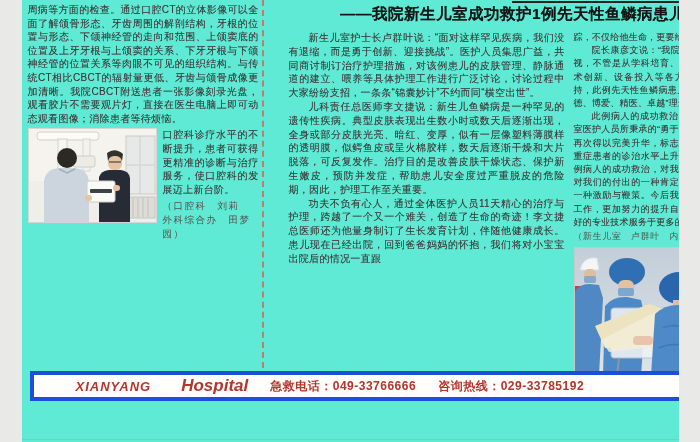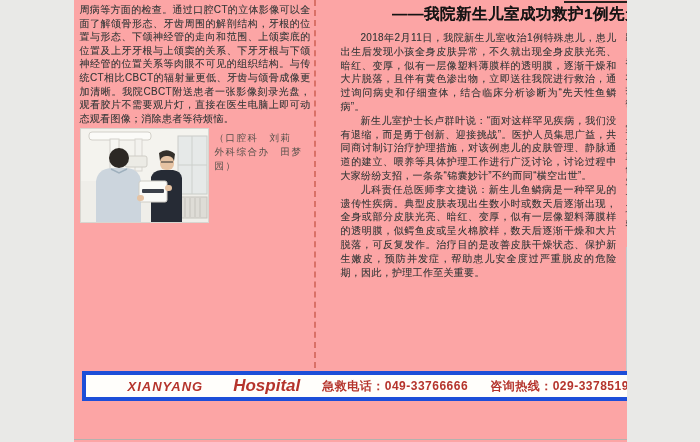--- a/index.html
+++ b/index.html
@@ -1,18 +1,18 @@
 <!DOCTYPE html>
 <html><head>
 <meta charset="utf-8">
 <style>
   html,body{margin:0;padding:0;background:#e9e9e7;}
   .page{
-    position:relative;width:553px;height:442px;margin:0 auto;
-    background:#fca5a5;overflow:hidden;
+    position:relative;width:657px;height:442px;margin:0 auto;
+    background:#5eead4;overflow:hidden;
     font-family:"Liberation Sans","DejaVu Sans",sans-serif;
     color:#3b3b3b;
   }
   
   .top-rule{position:absolute;left:490px;top:1px;width:210px;height:2px;background:#26221f;}
   
   .scan-edge{position:absolute;left:0;top:439px;width:700px;height:1px;background:#b4b2ae;}
 
   
   .left-col{
@@ -118,34 +118,35 @@
           <rect x="79" y="27" width="14" height="14" rx="6" fill="#e6c3a3"></rect>
           <line x1="80" y1="33" x2="92" y2="33" stroke="#4a4540" stroke-width="1.2"></line>
           <path d="M70 93 L70 48 Q72 42 80 41 L92 41 Q100 42 101 49 L101 93 Z" fill="#262b35"></path>
           <rect x="58" y="52" width="28" height="21" rx="2" fill="#fafaf7" stroke="#cfcdc6"></rect>
           <rect x="61" y="60" width="22" height="4" rx="1" fill="#3c414a"></rect>
           <rect x="84" y="56" width="7" height="6" rx="3" fill="#e6c3a3"></rect>
           <rect x="56" y="66" width="7" height="6" rx="3" fill="#e6c3a3"></rect>
         </svg>
       </div>
       <div class="left-wrap-text">
+        <p class="body-text">口腔科诊疗水平的不断提升，患者可获得更精准的诊断与治疗服务，使口腔科的发展迈上新台阶。</p>
         <p class="byline">（口腔科　刘莉　外科综合办　田梦园）</p>
       </div>
     </div>
   </div>
 
   <div class="divider"></div>
 
   <div class="article">
     <h1 class="headline">——我院新生儿室成功救护1例先天性鱼鳞病患儿</h1>
     <div class="cols">
       <div class="col-mid">
-        <p class="body-text indent">2018年2月11日，我院新生儿室收治1例特殊患儿，患儿出生后发现小孩全身皮肤异常，不久就出现全身皮肤光亮、暗红、变厚，似有一层像塑料薄膜样的透明膜，逐渐干燥和大片脱落，且伴有黄色渗出物，立即送往我院进行救治，通过询问病史和仔细查体，结合临床分析诊断为“先天性鱼鳞病”。</p>
         <p class="body-text indent">新生儿室护士长卢群叶说：“面对这样罕见疾病，我们没有退缩，而是勇于创新、迎接挑战”。医护人员集思广益，共同商讨制订治疗护理措施，对该例患儿的皮肤管理、静脉通道的建立、喂养等具体护理工作进行广泛讨论，讨论过程中大家纷纷支招，一条条“锦囊妙计”不约而同“横空出世”。</p>
         <p class="body-text indent">儿科责任总医师李文捷说：新生儿鱼鳞病是一种罕见的遗传性疾病。典型皮肤表现出生数小时或数天后逐渐出现，全身或部分皮肤光亮、暗红、变厚，似有一层像塑料薄膜样的透明膜，似鳄鱼皮或呈火棉胶样，数天后逐渐干燥和大片脱落，可反复发作。治疗目的是改善皮肤干燥状态、保护新生嫩皮，预防并发症，帮助患儿安全度过严重脱皮的危险期，因此，护理工作至关重要。</p>
+        <p class="body-text indent">功夫不负有心人，通过全体医护人员11天精心的治疗与护理，跨越了一个又一个难关，创造了生命的奇迹！李文捷总医师还为他量身制订了生长发育计划，伴随他健康成长。患儿现在已经出院，回到爸爸妈妈的怀抱，我们将对小宝宝出院后的情况一直跟</p>
       </div>
       <div class="col-right">
         <p class="body-text">踪，不仅给他生命，更要给他幸福的童年！</p>
         <p class="body-text indent">院长康彦文说：“我院对儿科的发展高度重视，不管是从学科培育、人才培养，还是从技术创新、设备投入等各方面给予儿科大力支持，此例先天性鱼鳞病患儿的成功救治也是“厚德、博爱、精医、卓越”理念的集中体现。”</p>
         <p class="body-text indent">此例病人的成功救治，是我院儿科新生儿室医护人员所秉承的“勇于担当、敢为人先”精神再次得以完美升华，标志着我院新生儿室危急重症患者的诊治水平上升了一个新的台阶！此例病人的成功救治，对我们来说意义非凡，是对我们的付出的一种肯定，同时也是对我们的一种激励与鞭策。今后我们将更加尽心地做好工作，更加努力的提升自己的专业水平，用更好的专业技术服务于更多的患儿。</p>
         <p class="byline-right">（新生儿室　卢群叶　内科综合办　王梦娇）</p>
         <div class="photo-nicu">
           <svg width="163" height="128" viewBox="0 0 163 128">
             <defs>
               <linearGradient id="bgBlue" x1="0" y1="0" x2="0" y2="1">

